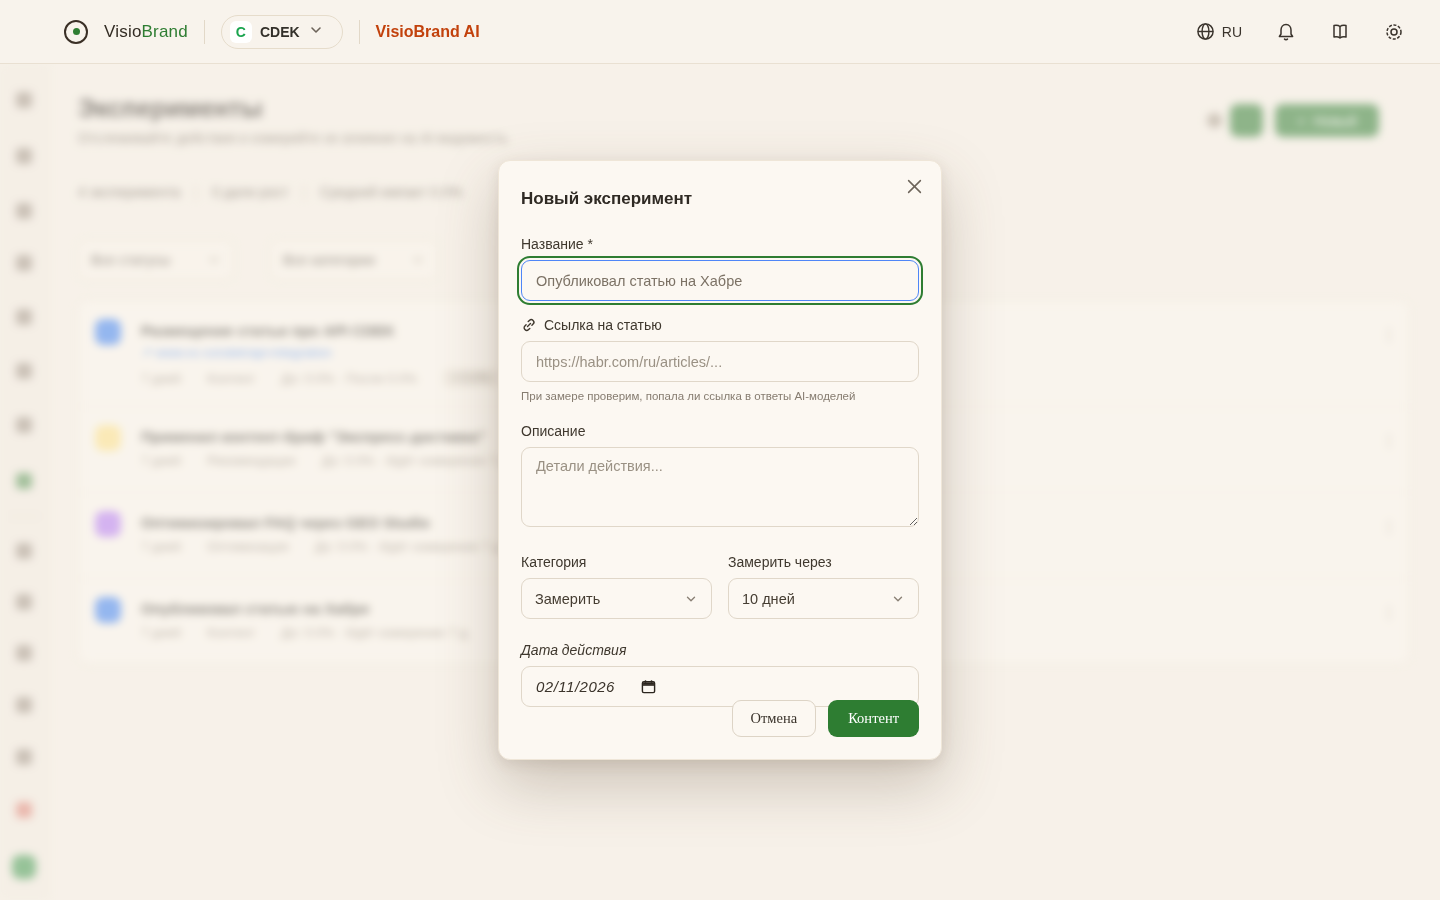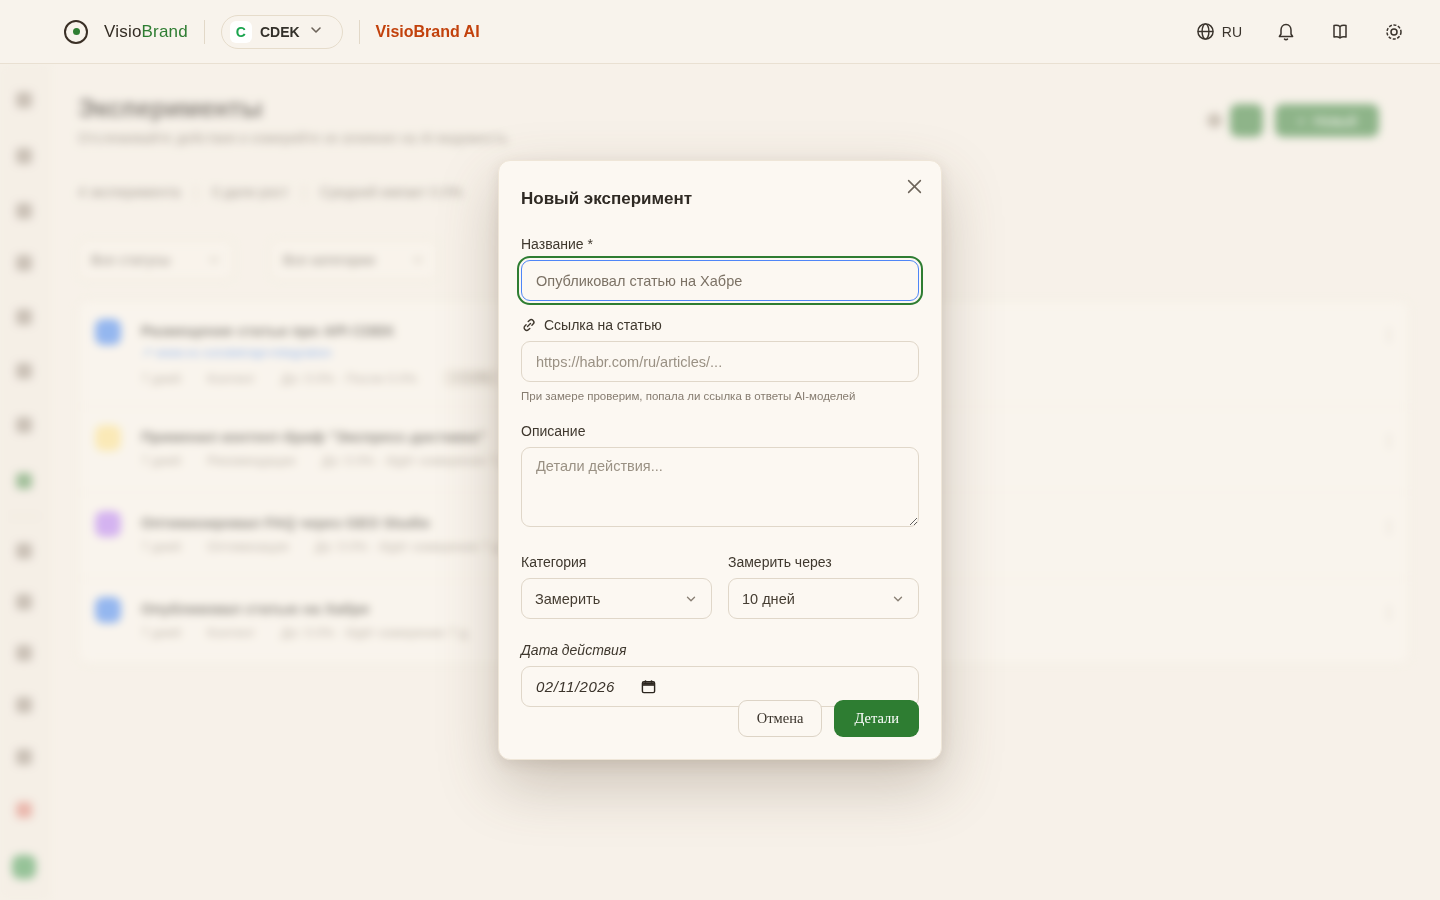--- a/index.html
+++ b/index.html
@@ -330,15 +330,15 @@
             <rect x="2.2" y="3.6" width="11.6" height="2.6" fill="#2b251e"></rect>
             <line x1="4.8" y1="1.4" x2="4.8" y2="4" stroke="#2b251e" stroke-width="1.5"></line>
             <line x1="11.2" y1="1.4" x2="11.2" y2="4" stroke="#2b251e" stroke-width="1.5"></line>
           </svg>
       </span>
     </div>
   </div>
 
   <div class="m-footer">
     <button class="btn btn-cancel">Отмена</button>
-    <button class="btn btn-create">Детали</button>
+    <button class="btn btn-create">Контент</button>
   </div>
 </div>
 
 </body></html>

